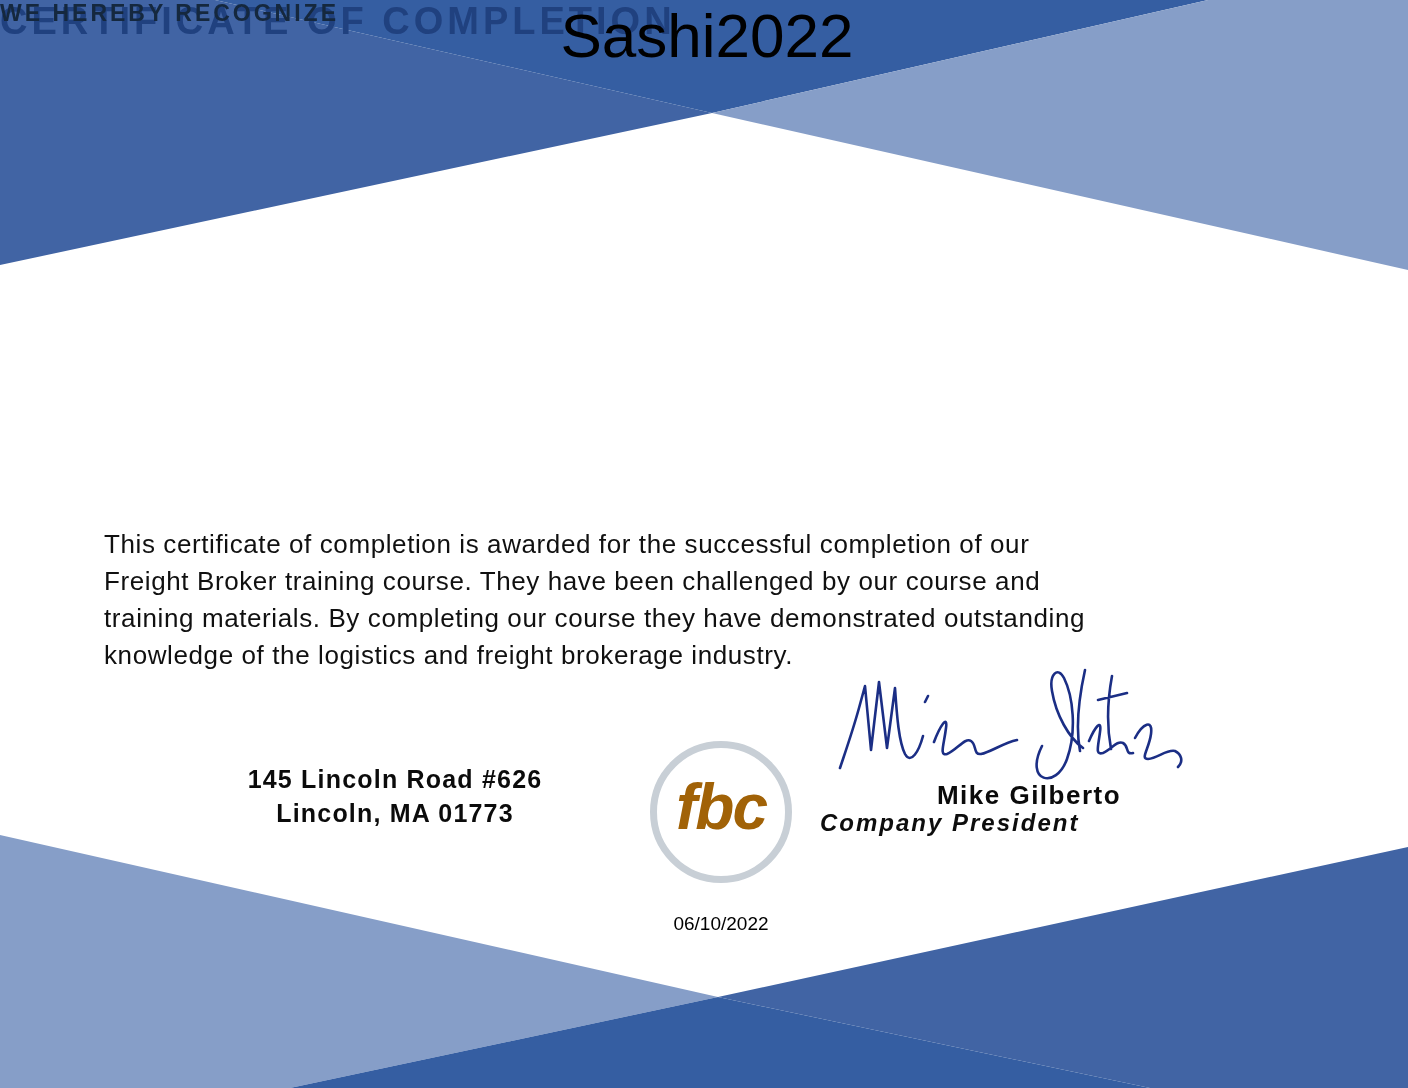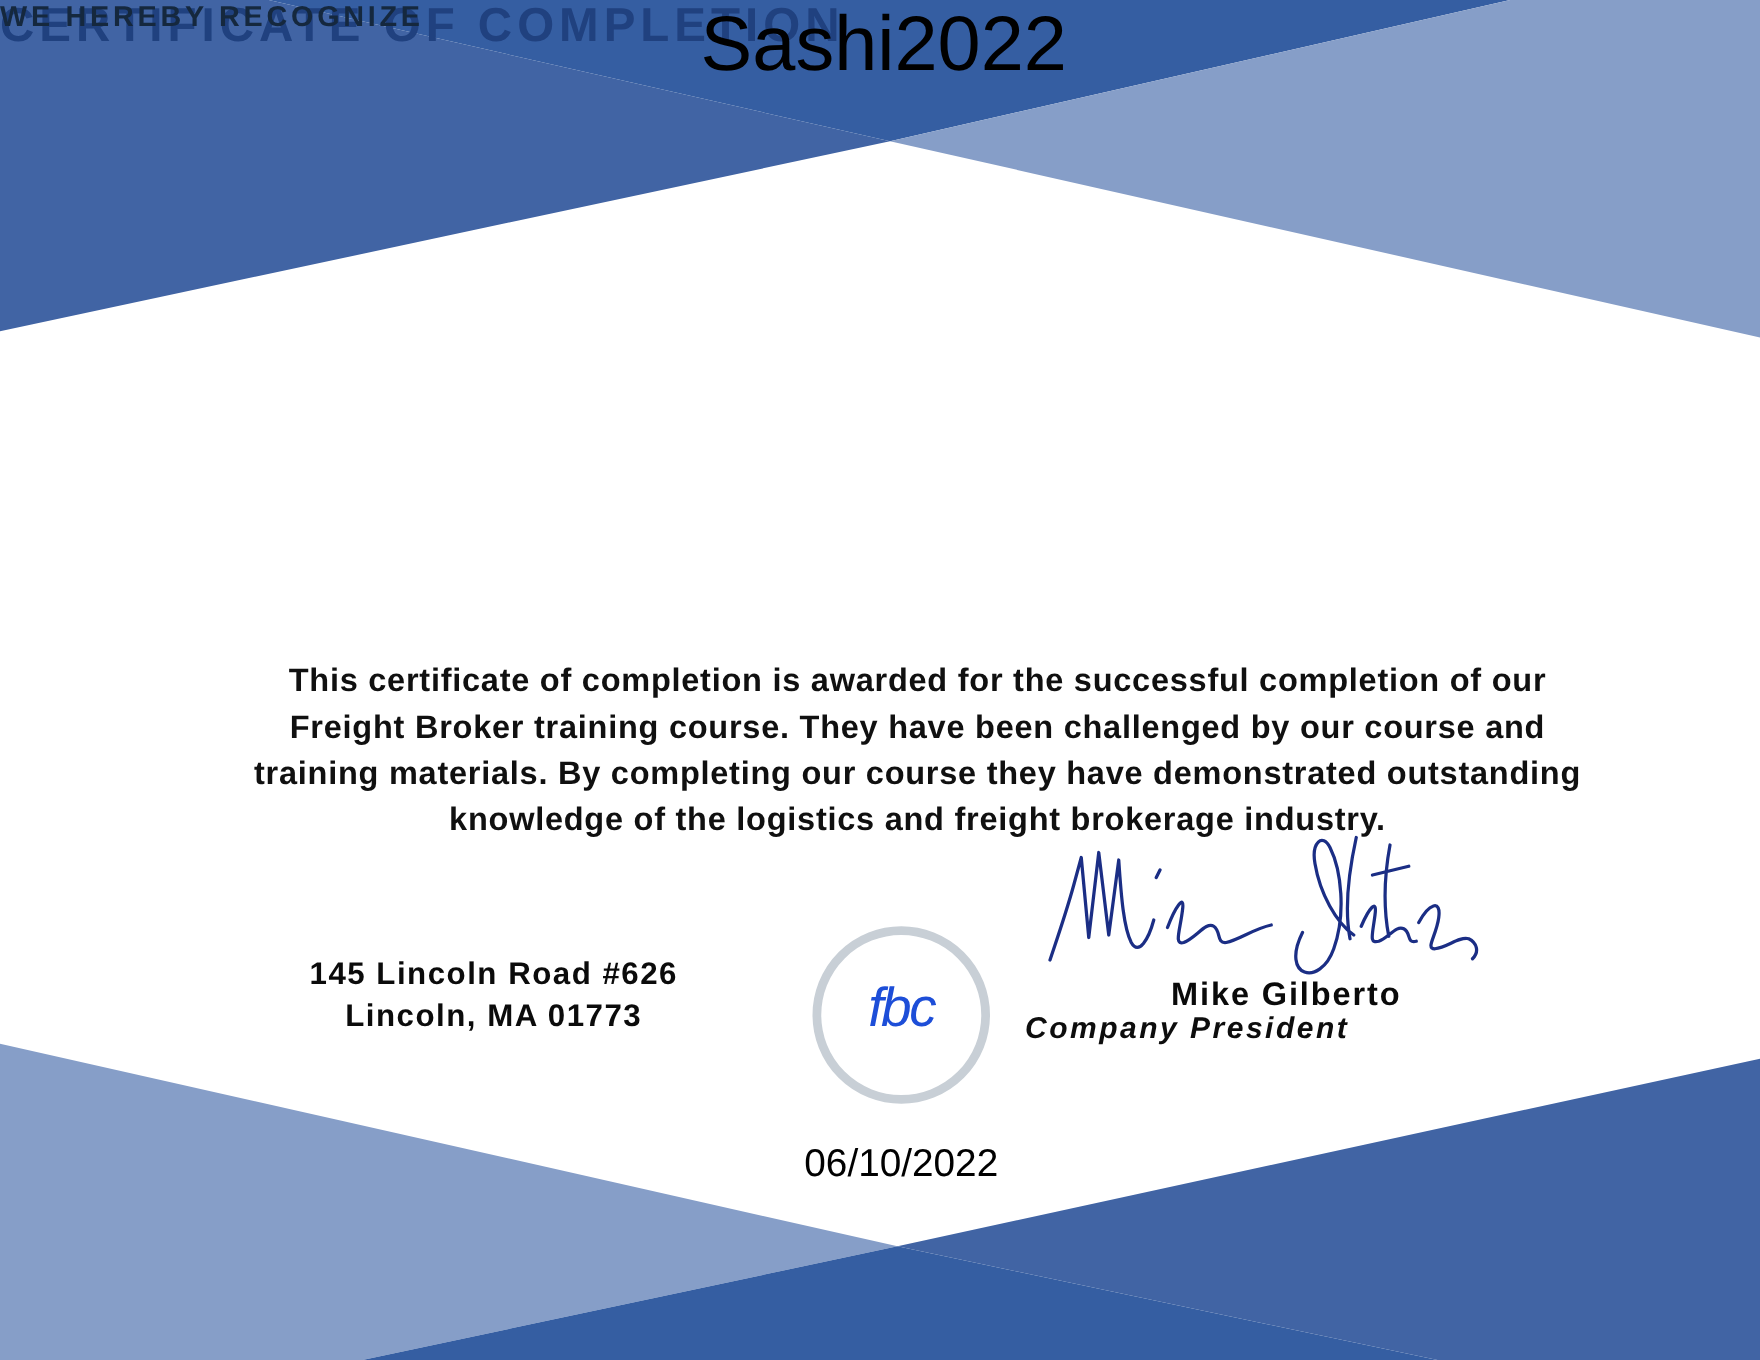--- a/index.html
+++ b/index.html
@@ -38,25 +38,24 @@
     left: 0; top: 405; width: 1414px;
     text-align: center;
     font-size: 62px;
     font-weight: 400;
     color: #000000;
     white-space: nowrap;
   }
   .body-text {
     left: 104px; top: 526px; width: 1260px;
     font-size: 26px;
-    font-weight: 700;
+    font-weight: 400;
     letter-spacing: 0.6px;
     line-height: 37px;
     color: #101010;
-    text-align: center;
   }
   .body-text div { white-space: nowrap; }
   .issuer {
     left: 170px; top: 762px; width: 450px;
     text-align: center;
     font-size: 25px;
     font-weight: 800;
     letter-spacing: 1.2px;
     line-height: 34px;
     color: #0B0B0B;
@@ -66,25 +65,25 @@
     width: 142px; height: 142px;
     box-sizing: border-box;
     border: 7px solid #C8CFD6;
     border-radius: 50%;
     background: #ffffff;
     display: flex;
     align-items: center;
     justify-content: center;
   }
   .logo-text {
-    font-size: 44px;
-    font-weight: 400;
+    font-size: 64px;
+    font-weight: 700;
     font-style: italic;
     letter-spacing: -2px;
-    color: #1d4ed8;
+    color: #a16207;
     margin-top: -10px;
   }
   .sig-svg {
     left: 826px; top: 648px;
     width: 360px; height: 132px;
   }
   .signer-name {
     left: 864px; top: 780px; width: 330px;
     text-align: center;
     font-size: 26px;
@@ -99,21 +98,21 @@
     font-size: 24px;
     font-weight: 700;
     font-style: italic;
     letter-spacing: 2px;
     color: #0D0D0D;
     white-space: nowrap;
   }
   .issue-date {
     left: 571px; top: 913px; width: 300px;
     text-align: center;
-    font-size: 31px;
+    font-size: 19px;
     font-weight: 400;
     color: #000000;
     white-space: nowrap;
   }
 </style>
 </head>
 <body>
 
 <div class="cert">
 

